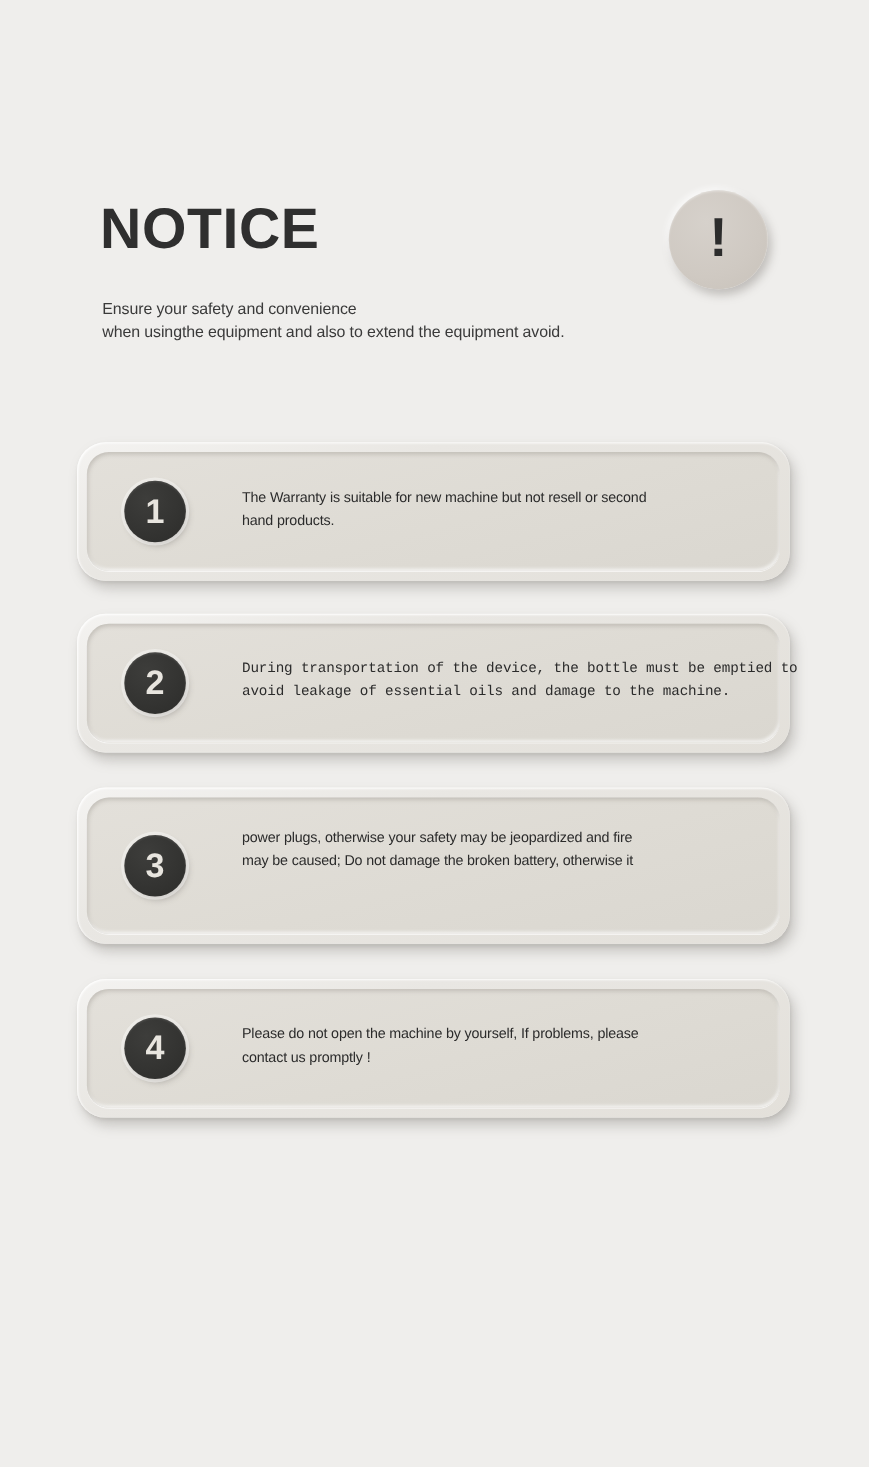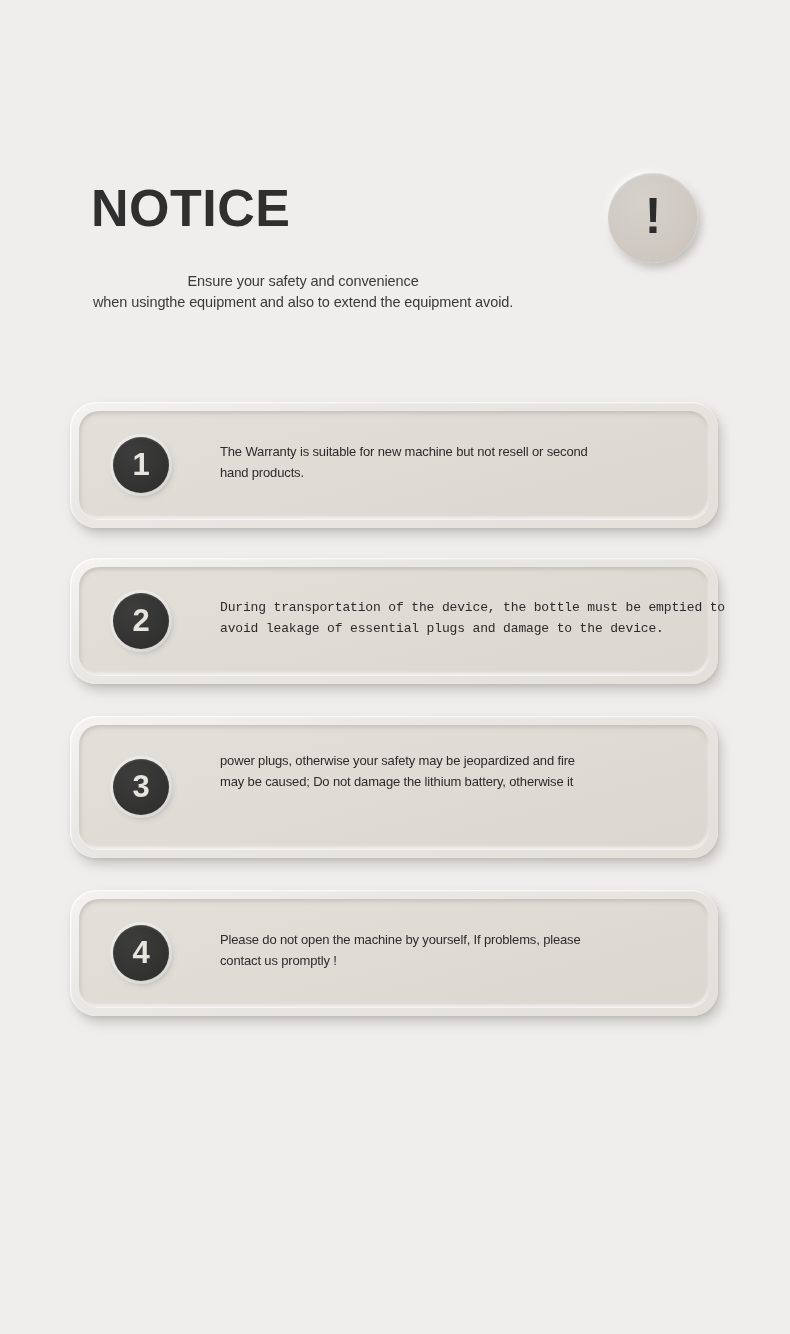--- a/index.html
+++ b/index.html
@@ -44,21 +44,20 @@
 
   .subtitle {
     position: absolute;
     left: 93px;
     top: 271px;
     font-size: 14.5px;
     color: #3a3a3a;
     line-height: 21px;
     font-family: "Liberation Sans", sans-serif;
     letter-spacing: -0.1px;
-    text-align: center;
   }
   .subtitle div { white-space: pre; }
 
   
   .warning-badge {
     position: absolute;
     left: 608px;
     top: 173px;
     width: 90px;
     height: 90px;
@@ -201,33 +200,33 @@
       </div>
     </div>
 
     <div class="card" id="card-2">
       <div class="card-inner">
         <div class="num-circle">
           <span>2</span>
         </div>
         <div class="card-text">
           <div>During transportation of the device, the bottle must be emptied to</div>
-          <div>avoid leakage of essential plugs and damage to the device.</div>
+          <div>avoid leakage of essential oils and damage to the machine.</div>
         </div>
       </div>
     </div>
 
     <div class="card" id="card-3">
       <div class="card-inner">
         <div class="num-circle">
           <span>3</span>
         </div>
         <div class="card-text">
           <div>power plugs, otherwise your safety may be jeopardized and fire</div>
-          <div>may be caused; Do not damage the lithium battery, otherwise it</div>
+          <div>may be caused; Do not damage the broken battery, otherwise it</div>
         </div>
       </div>
     </div>
 
     <div class="card" id="card-4">
       <div class="card-inner">
         <div class="num-circle">
           <span>4</span>
         </div>
         <div class="card-text">

